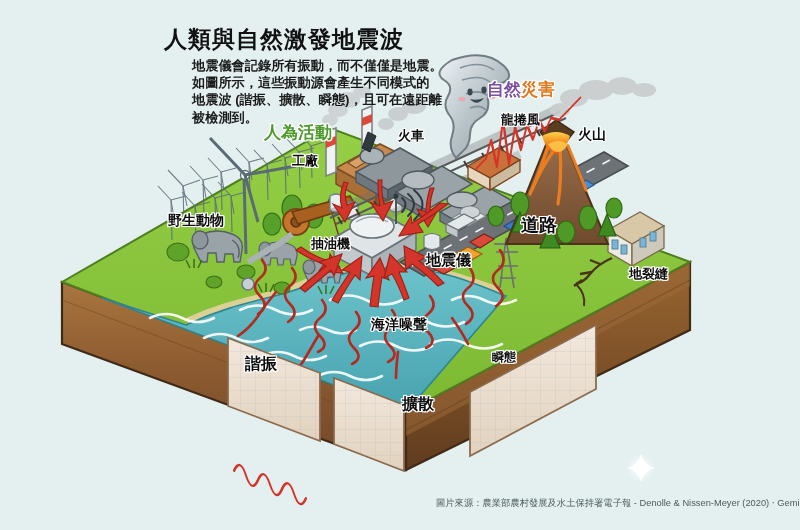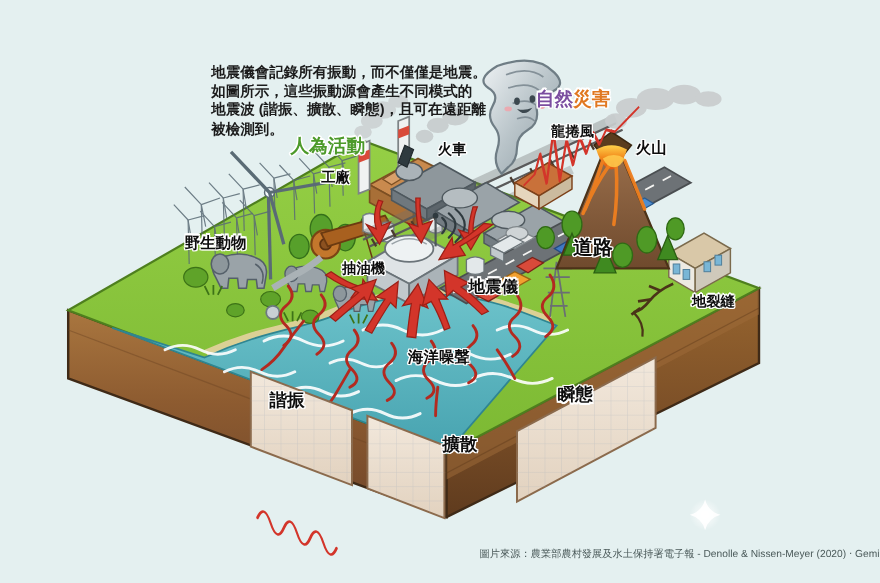--- a/index.html
+++ b/index.html
@@ -486,20 +486,21 @@
       <path d="M470 392 L596 325 L596 389 L470 456 Z" fill="url(#pGrid)" opacity=".55"></path>
       <path d="M476 424 l10 -5 l5 -16 l6 30 l6 -44 l6 48 l6 -34 l6 26 l6 -22 l6 18 l6 -16 l6 14 l6 -10 l8 6 l10 -5 l12 -6" transform="translate(0,-2) skewY(-28)" fill="none" stroke="#d3352a" stroke-width="2.2" stroke-linejoin="round"></path>
     </g>
 
     <g>
       <circle cx="641" cy="468" r="14" fill="url(#gSpark)"></circle>
       <path d="M641 454 q3 11 14 14 q-11 3 -14 14 q-3 -11 -14 -14 q11 -3 14 -14 Z" fill="#ffffff" opacity=".9"></path>
     </g>
   </svg>
 
+  <div class="title">人類與自然激發地震波</div>
   <div class="subtitle">地震儀會記錄所有振動，而不僅僅是地震。
 如圖所示，這些振動源會產生不同模式的
 地震波 (諧振、擴散、瞬態)，且可在遠距離
 被檢測到。</div>
 
   <div class="lbl lbl-green" style="left:264px;top:121px;font-size:17px;">人為活動</div>
   <div style="position:absolute;left:487px;top:78px;font-size:17px;font-weight:bold;white-space:nowrap;
               text-shadow:-1.2px 0 #fff,1.2px 0 #fff,0 -1.2px #fff,0 1.2px #fff,-1px -1px #fff,1px -1px #fff,-1px 1px #fff,1px 1px #fff;">
     <span class="lbl-purple">自然</span><span class="lbl-orange">災害</span>
   </div>
@@ -510,16 +511,16 @@
   <div class="lbl" style="left:459px;top:111px;font-size:13px;padding-left:42px;">龍捲風</div>
   <div class="lbl" style="left:578px;top:126px;font-size:14px;">火山</div>
   <div class="lbl" style="left:311px;top:235px;font-size:13px;">抽油機</div>
   <div class="lbl" style="left:426px;top:251px;font-size:15px;">地震儀</div>
   <div class="lbl" style="left:521px;top:213px;font-size:18px;">道路</div>
   <div class="lbl" style="left:371px;top:316px;font-size:14px;">海洋噪聲</div>
   <div class="lbl" style="left:597px;top:265px;font-size:13px;padding-left:32px;">地裂縫</div>
 
   <div class="lbl" style="left:245px;top:354px;font-size:16px;">諧振</div>
   <div class="lbl" style="left:402px;top:394px;font-size:16px;">擴散</div>
-  <div class="lbl" style="left:507px;top:349px;font-size:16px;font-family:Liberation Serif, serif;">瞬態</div>
+  <div class="lbl" style="left:492px;top:349px;font-size:12px;font-family:Liberation Serif, serif;">瞬態</div>
 
   <div class="credit">圖片來源：農業部農村發展及水土保持署電子報 - Denolle &amp; Nissen-Meyer (2020) ‧ Gemini3 改製</div>
 </div>
 
 </body></html>

